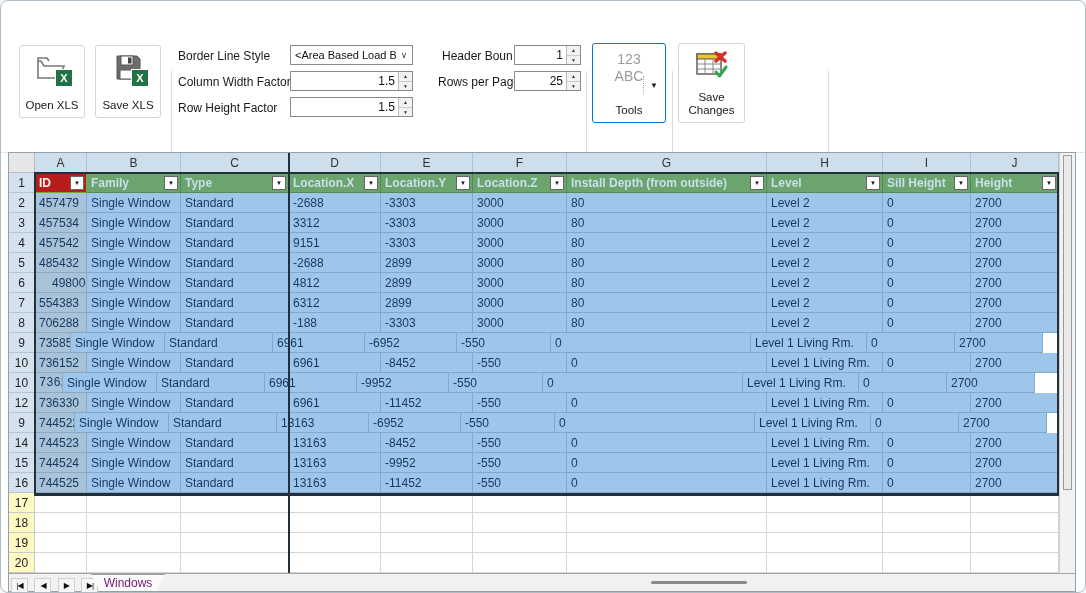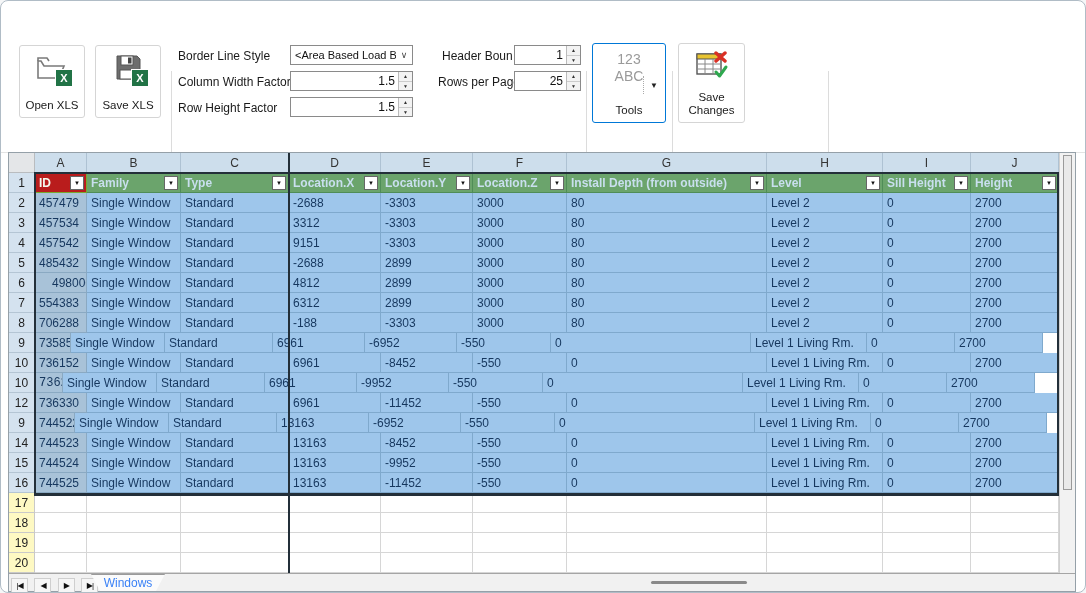--- a/index.html
+++ b/index.html
@@ -58,21 +58,21 @@
   .pb-line-v{position:absolute;left:279px;top:0;width:2px;height:420px;background:#232f39;pointer-events:none;}
   .data-outline{position:absolute;left:25px;top:19px;width:1025px;height:324px;border:2px solid #232f39;
                 border-bottom-width:3px;box-sizing:border-box;pointer-events:none;}
   
   .vscroll{position:absolute;left:1050px;top:0;width:16px;height:420px;background:#f2f2f2;border-left:1px solid #cfcfcf;box-sizing:border-box;}
   .vthumb{position:absolute;left:3px;top:2px;width:9px;height:335px;background:#e9e9e9;border:1px solid #9a9a9a;box-sizing:border-box;}
   
   .tabbar{position:absolute;left:0;top:420px;width:1066px;height:18px;background:#f1f1f1;border-top:1px solid #a5a5a5;box-sizing:border-box;}
   .navbtn{display:inline-flex;align-items:center;justify-content:center;width:17px;height:15px;margin:1px 0 0 2px;
           font-size:8px;color:#111;background:#f6f6f6;border:1px solid #cfcfcf;box-sizing:border-box;letter-spacing:-1px;}
-  .sheet-tab{position:absolute;left:82px;top:0;width:74px;height:17px;background:#fbfbfb;color:#3b82f6;font-size:12px;
+  .sheet-tab{position:absolute;left:82px;top:0;width:74px;height:17px;background:#fbfbfb;color:#701a75;font-size:12px;
              display:flex;align-items:center;justify-content:center;
              clip-path:polygon(0 0,100% 0,calc(100% - 9px) 100%,9px 100%);border-top:1px solid #9a9a9a;box-sizing:border-box;}
   .hthumb{position:absolute;left:642px;top:7px;width:96px;height:3px;background:#8a8a8a;border-radius:2px;}
   
   .tbl-icon{position:relative;width:34px;height:28px;}
   .tbl-icon svg{position:absolute;left:0;top:0;}
 </style>
 </head>
 <body>
 

